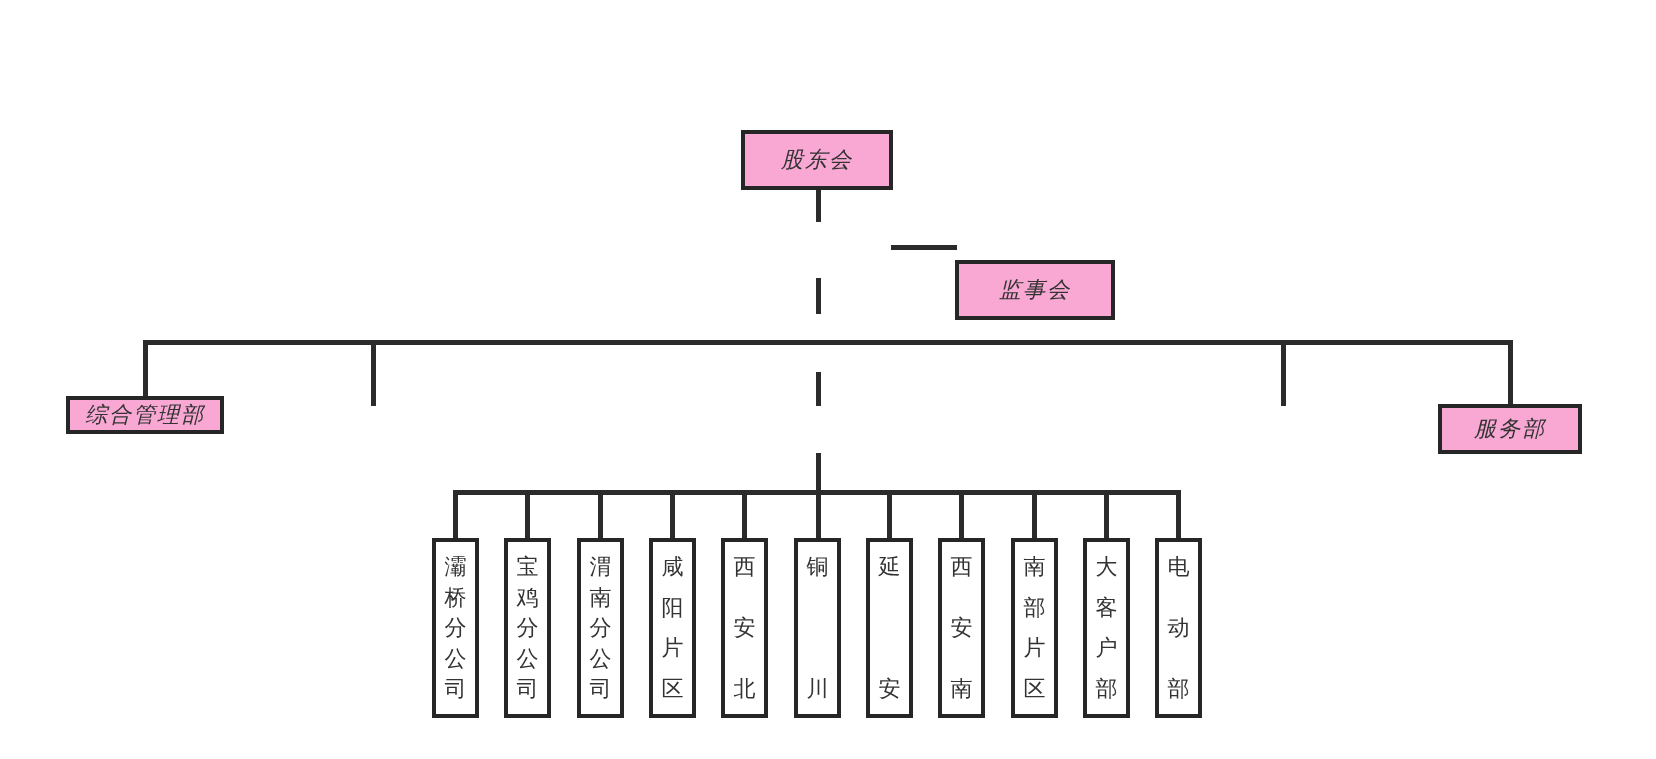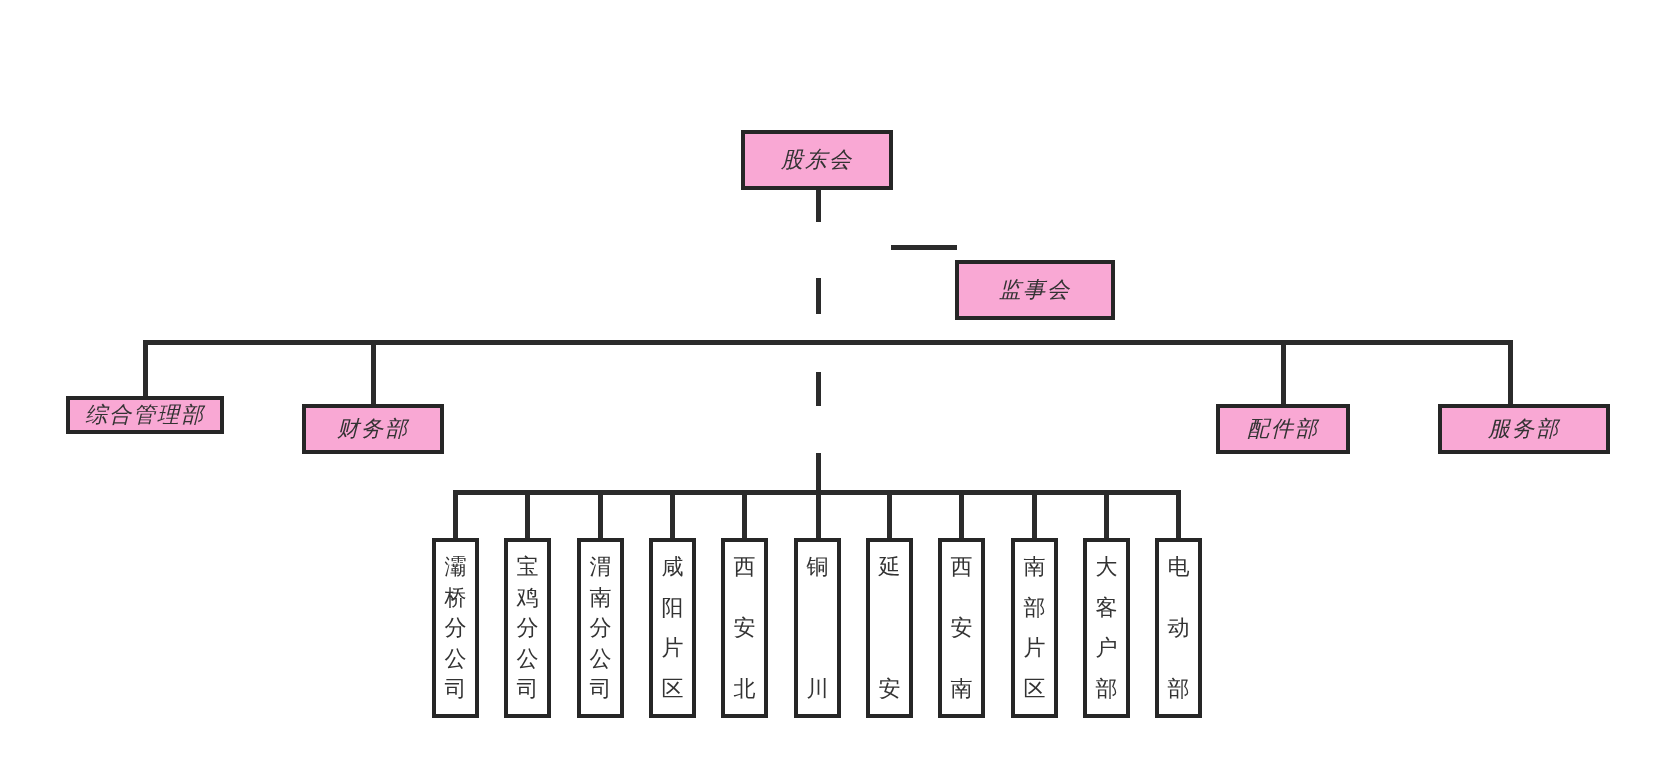--- a/index.html
+++ b/index.html
@@ -104,27 +104,21 @@
   </div>
 
   <div class="node" style="left:955px; top:220px; width:160px; height:60px;margin-top:40px;">
     <span>监事会</span>
   </div>
 
 
   <div class="node" style="left:66px; top:396px; width:158px; height:38px;">
     <span>综合管理部</span>
   </div>
-  <div class="node" style="left:302px; top:404px; width:142px; height:50px;">
-    <span>财务部</span>
-  </div>
-  <div class="node" style="left:1216px; top:404px; width:134px; height:50px;">
-    <span>配件部</span>
-  </div>
-  <div class="node" style="left:1438px; top:404px; width:172px; height:50px;">
+  <div class="node" style="left:1438px; top:404px; width:144px; height:50px;">
     <span>服务部</span>
   </div>
 
   <div class="vnode" style="left:432px;">
       <span>灞</span>
       <span>桥</span>
       <span>分</span>
       <span>公</span>
       <span>司</span>
     </div>

